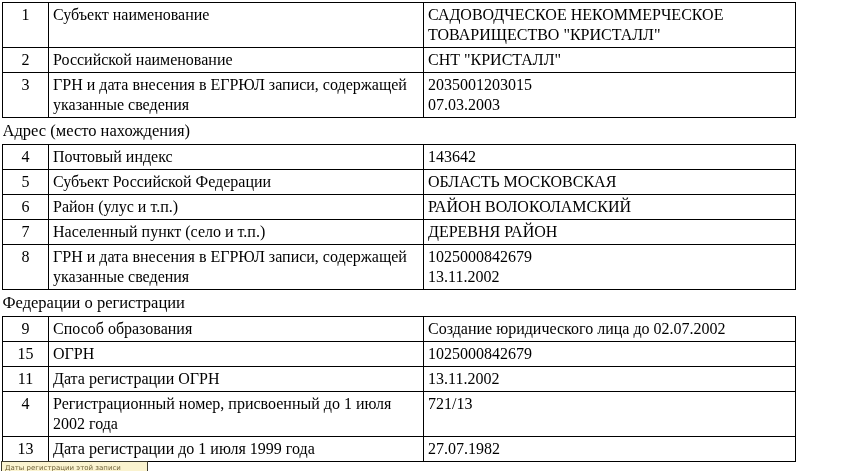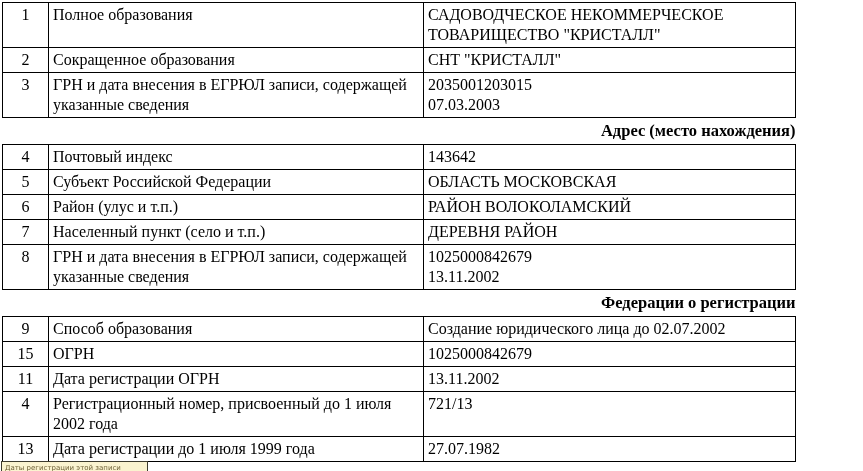--- a/index.html
+++ b/index.html
@@ -29,22 +29,22 @@
     overflow: hidden;
     word-wrap: break-word;
   }
   table.egrul td.num {
     text-align: center;
     padding: 2px 0;
   }
   table.egrul tr.section td {
     border-left: none;
     border-right: none;
-    text-align: right;
-    font-weight: bold;
+    text-align: left;
+    font-weight: normal;
     font-size: 16.5px;
     padding: 3px 0;
   }
   .tooltip-partial {
     position: absolute;
     left: 1px;
     top: 461px;
     box-sizing: border-box;
     min-width: 147px;
     height: 16px;
@@ -66,26 +66,26 @@
 
   <table class="egrul">
     <colgroup>
       <col style="width:46px">
       <col style="width:375px">
       <col style="width:372px">
     </colgroup>
     <tbody>
         <tr>
           <td class="num">1</td>
-          <td>Полное образования</td>
+          <td>Субъект наименование</td>
           <td>САДОВОДЧЕСКОЕ НЕКОММЕРЧЕСКОЕ ТОВАРИЩЕСТВО "КРИСТАЛЛ"</td>
         </tr>
         <tr>
           <td class="num">2</td>
-          <td>Сокращенное образования</td>
+          <td>Российской наименование</td>
           <td>СНТ "КРИСТАЛЛ"</td>
         </tr>
         <tr>
           <td class="num">3</td>
           <td>ГРН и дата внесения в ЕГРЮЛ записи, содержащей указанные сведения</td>
           <td>2035001203015<br>07.03.2003</td>
         </tr>
         <tr class="section">
           <td colspan="3">Адрес (место нахождения)</td>
         </tr>

